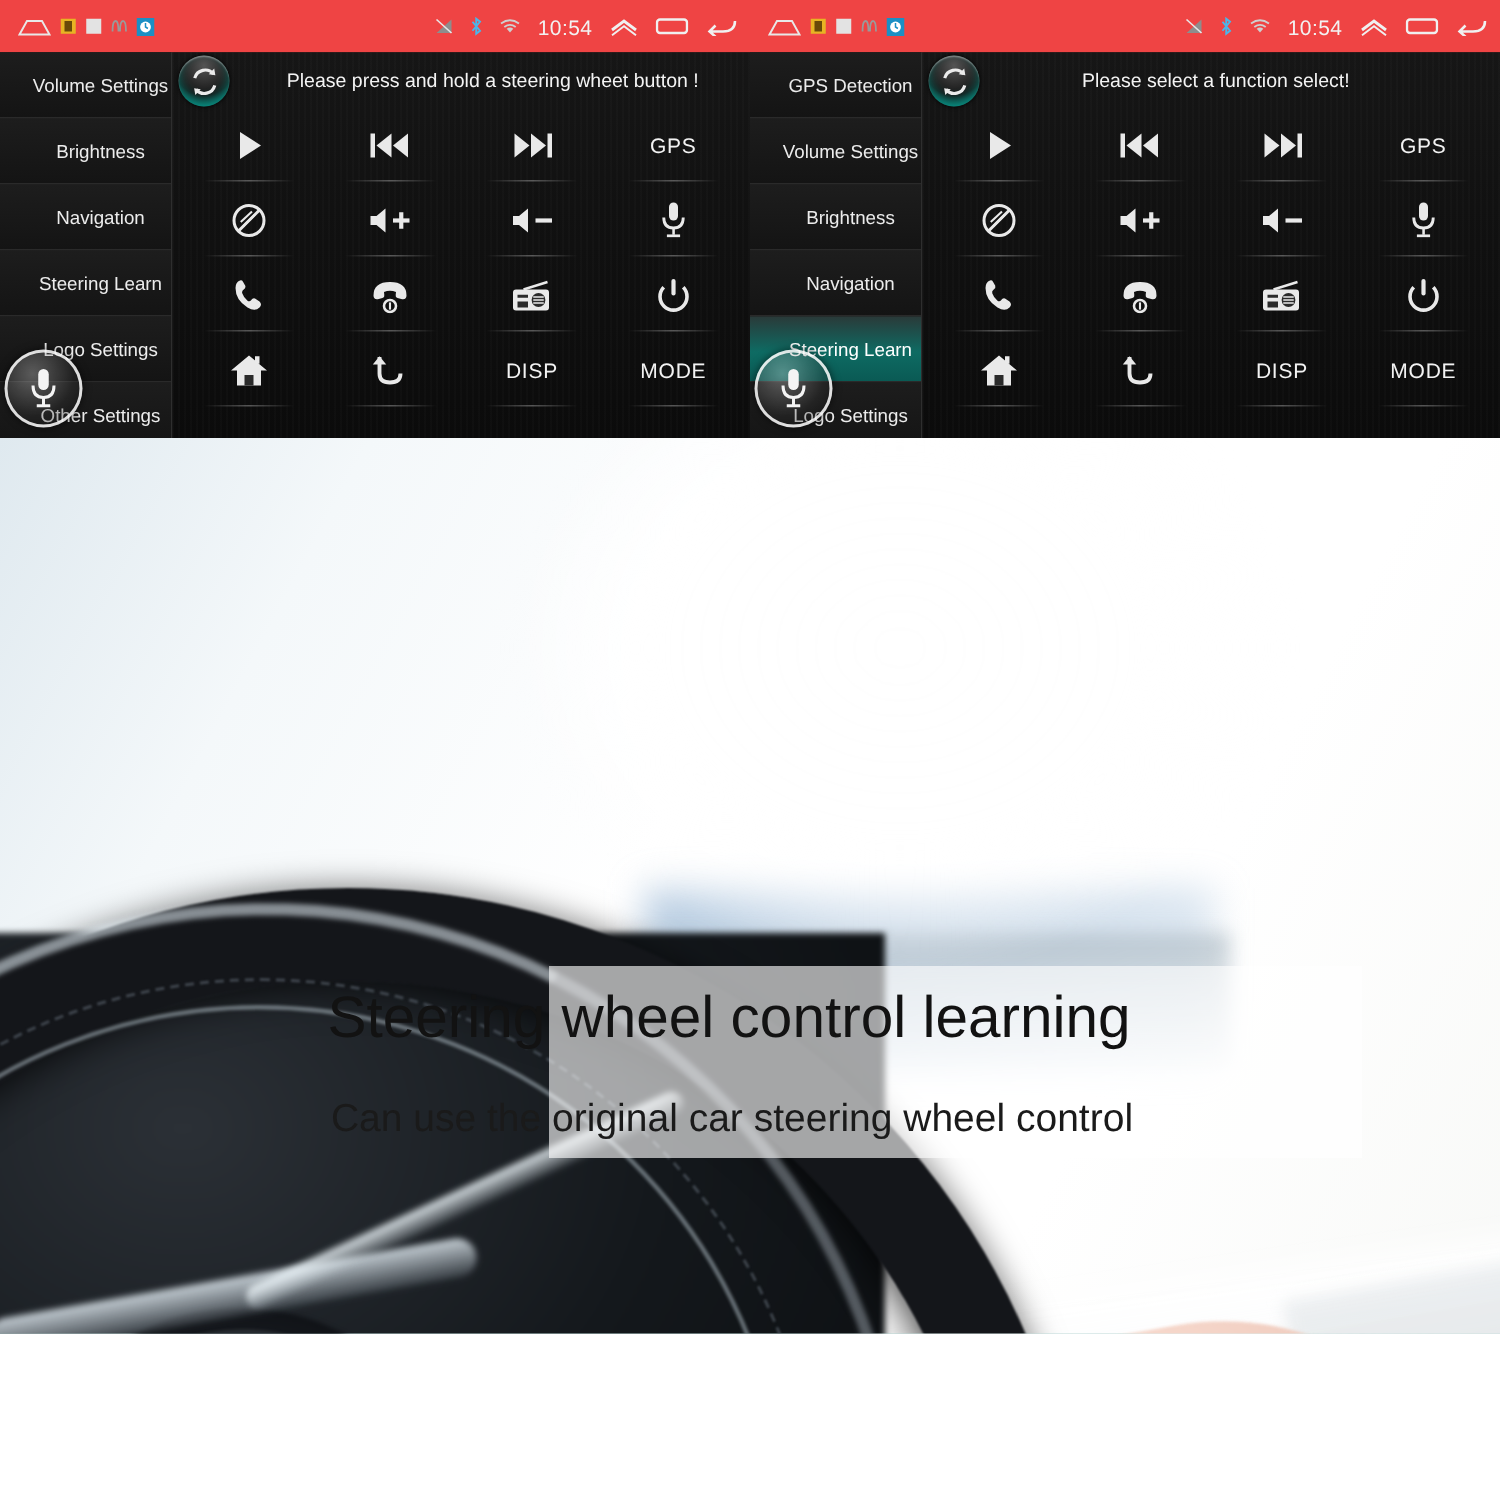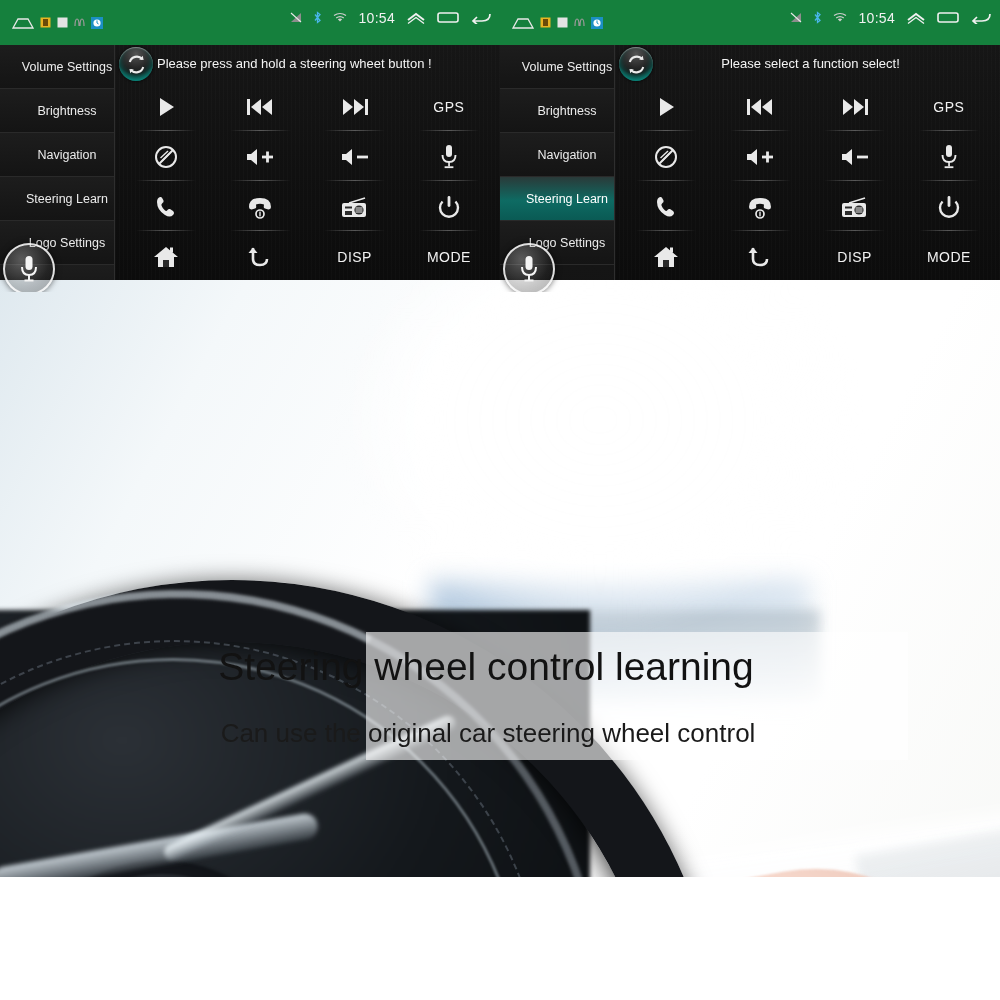--- a/index.html
+++ b/index.html
@@ -5,21 +5,21 @@
   html,body{margin:0;padding:0;background:#fff;}
   body{width:1000px;height:1000px;overflow:hidden;font-family:"Liberation Sans",sans-serif;}
 
   #root{position:relative;width:1000px;height:1000px;}
 
   
   .shots{position:absolute;left:0;top:0;width:1000px;height:292px;display:flex;background:#000;}
   .shot{position:relative;width:500px;height:292px;background:#0a0a0a;overflow:hidden;}
 
   
-  .statusbar{position:relative;height:45px;background:#15803d;display:flex;align-items:center;}
+  .statusbar{position:relative;height:35px;background:#ef4444;display:flex;align-items:center;}
   .sb-left{display:flex;align-items:center;gap:6px;padding-left:12px;}
   .sb-right{position:absolute;right:8px;top:0;height:35px;display:flex;align-items:center;gap:11px;}
   .sb-icon{display:block;}
   .sb-clock{color:#f2f2f2;font-size:14px;letter-spacing:.3px;}
 
   
   .shotbody{position:relative;height:257px;display:flex;
     background:linear-gradient(180deg,#141414 0%,#101010 50%,#0c0c0c 100%);}
 
   
@@ -35,21 +35,21 @@
     color:#ffffff;}
 
   
   .content{position:relative;flex:1;height:257px;overflow:hidden;
     background:
       repeating-linear-gradient(90deg,rgba(255,255,255,.016) 0 1px,rgba(0,0,0,0) 1px 4px),
       linear-gradient(180deg,#161616 0%,#111 40%,#0b0b0b 100%);}
 
   .prompt{position:relative;height:37px;display:flex;align-items:center;}
   .prompt-text{width:100%;text-align:center;color:#f4f4f4;font-size:13px;padding-left:6px;box-sizing:border-box;}
-  .prompt-left .prompt-text{text-align:left;padding-left:42px;}
+  .prompt-left .prompt-text{text-align:center;padding-left:42px;}
 
   
   .syncbtn{position:absolute;left:4px;top:2px;width:34px;height:34px;border-radius:50%;
     background:radial-gradient(circle at 50% 20%,#545454 0%,#2c2c2c 38%,#151515 62%,#0a6f66 100%);
     box-shadow:0 0 3px #000, inset 0 1px 1px rgba(255,255,255,.35), inset 0 -4px 7px rgba(0,220,200,.45);
     display:flex;align-items:center;justify-content:center;z-index:5;}
 
   
   .grid{display:grid;grid-template-columns:repeat(4,1fr);grid-template-rows:repeat(4,50px);
     padding:0 4px;}
@@ -60,21 +60,21 @@
   .cell svg{display:block;}
 
   
   .micfab{position:absolute;left:3px;bottom:7px;width:48px;height:48px;border-radius:50%;
     border:2px solid rgba(255,255,255,.85);
     background:radial-gradient(circle at 35% 30%,rgba(255,255,255,.30),rgba(60,60,60,.28) 60%,rgba(0,0,0,.32));
     display:flex;align-items:center;justify-content:center;z-index:9;
     box-shadow:0 0 6px rgba(0,0,0,.6);}
 
   
-  .photo{position:absolute;left:0;top:280px;width:1000px;height:597px;overflow:hidden;background:#0f766e;}
+  .photo{position:absolute;left:0;top:292px;width:1000px;height:597px;overflow:hidden;background:#0f766e;}
   .ph{position:absolute;}
 
   .sky{left:0;top:0;width:1000px;height:708px;
     background:linear-gradient(118deg,#dfe9ef 0%,#f4f8fa 18%,#ffffff 42%,#ffffff 70%,#f7f8f6 100%);}
   .winglow{left:340px;top:-70px;width:520px;height:420px;border-radius:50%;
     background:radial-gradient(ellipse at center,#ffffff 0%,rgba(255,255,255,.95) 45%,rgba(255,255,255,0) 72%);
     filter:blur(8px);}
   .dashscreen{left:420px;top:330px;width:400px;height:90px;
     background:linear-gradient(180deg,rgba(160,175,185,.55),rgba(230,235,238,.25));
     filter:blur(6px);}
@@ -416,20 +416,23 @@
           <svg class="sb-icon" width="22" height="13" viewBox="0 0 22 13">
               <path d="M20 3 Q20 10 12 10 L3 10 M7 6 L3 10 L7 13.5" fill="none" stroke="#f0f0f0" stroke-width="1.7"></path>
             </svg>
         </div>
       </div>
 
       <div class="shotbody">
 
         <div class="sidebar">
           <div class="side-item">
+              <span>GPS Detection</span>
+            </div>
+          <div class="side-item">
               <span>Volume Settings</span>
             </div>
           <div class="side-item">
               <span>Brightness</span>
             </div>
           <div class="side-item">
               <span>Navigation</span>
             </div>
           <div class="side-item sel">
               <span>Steering Learn</span>

